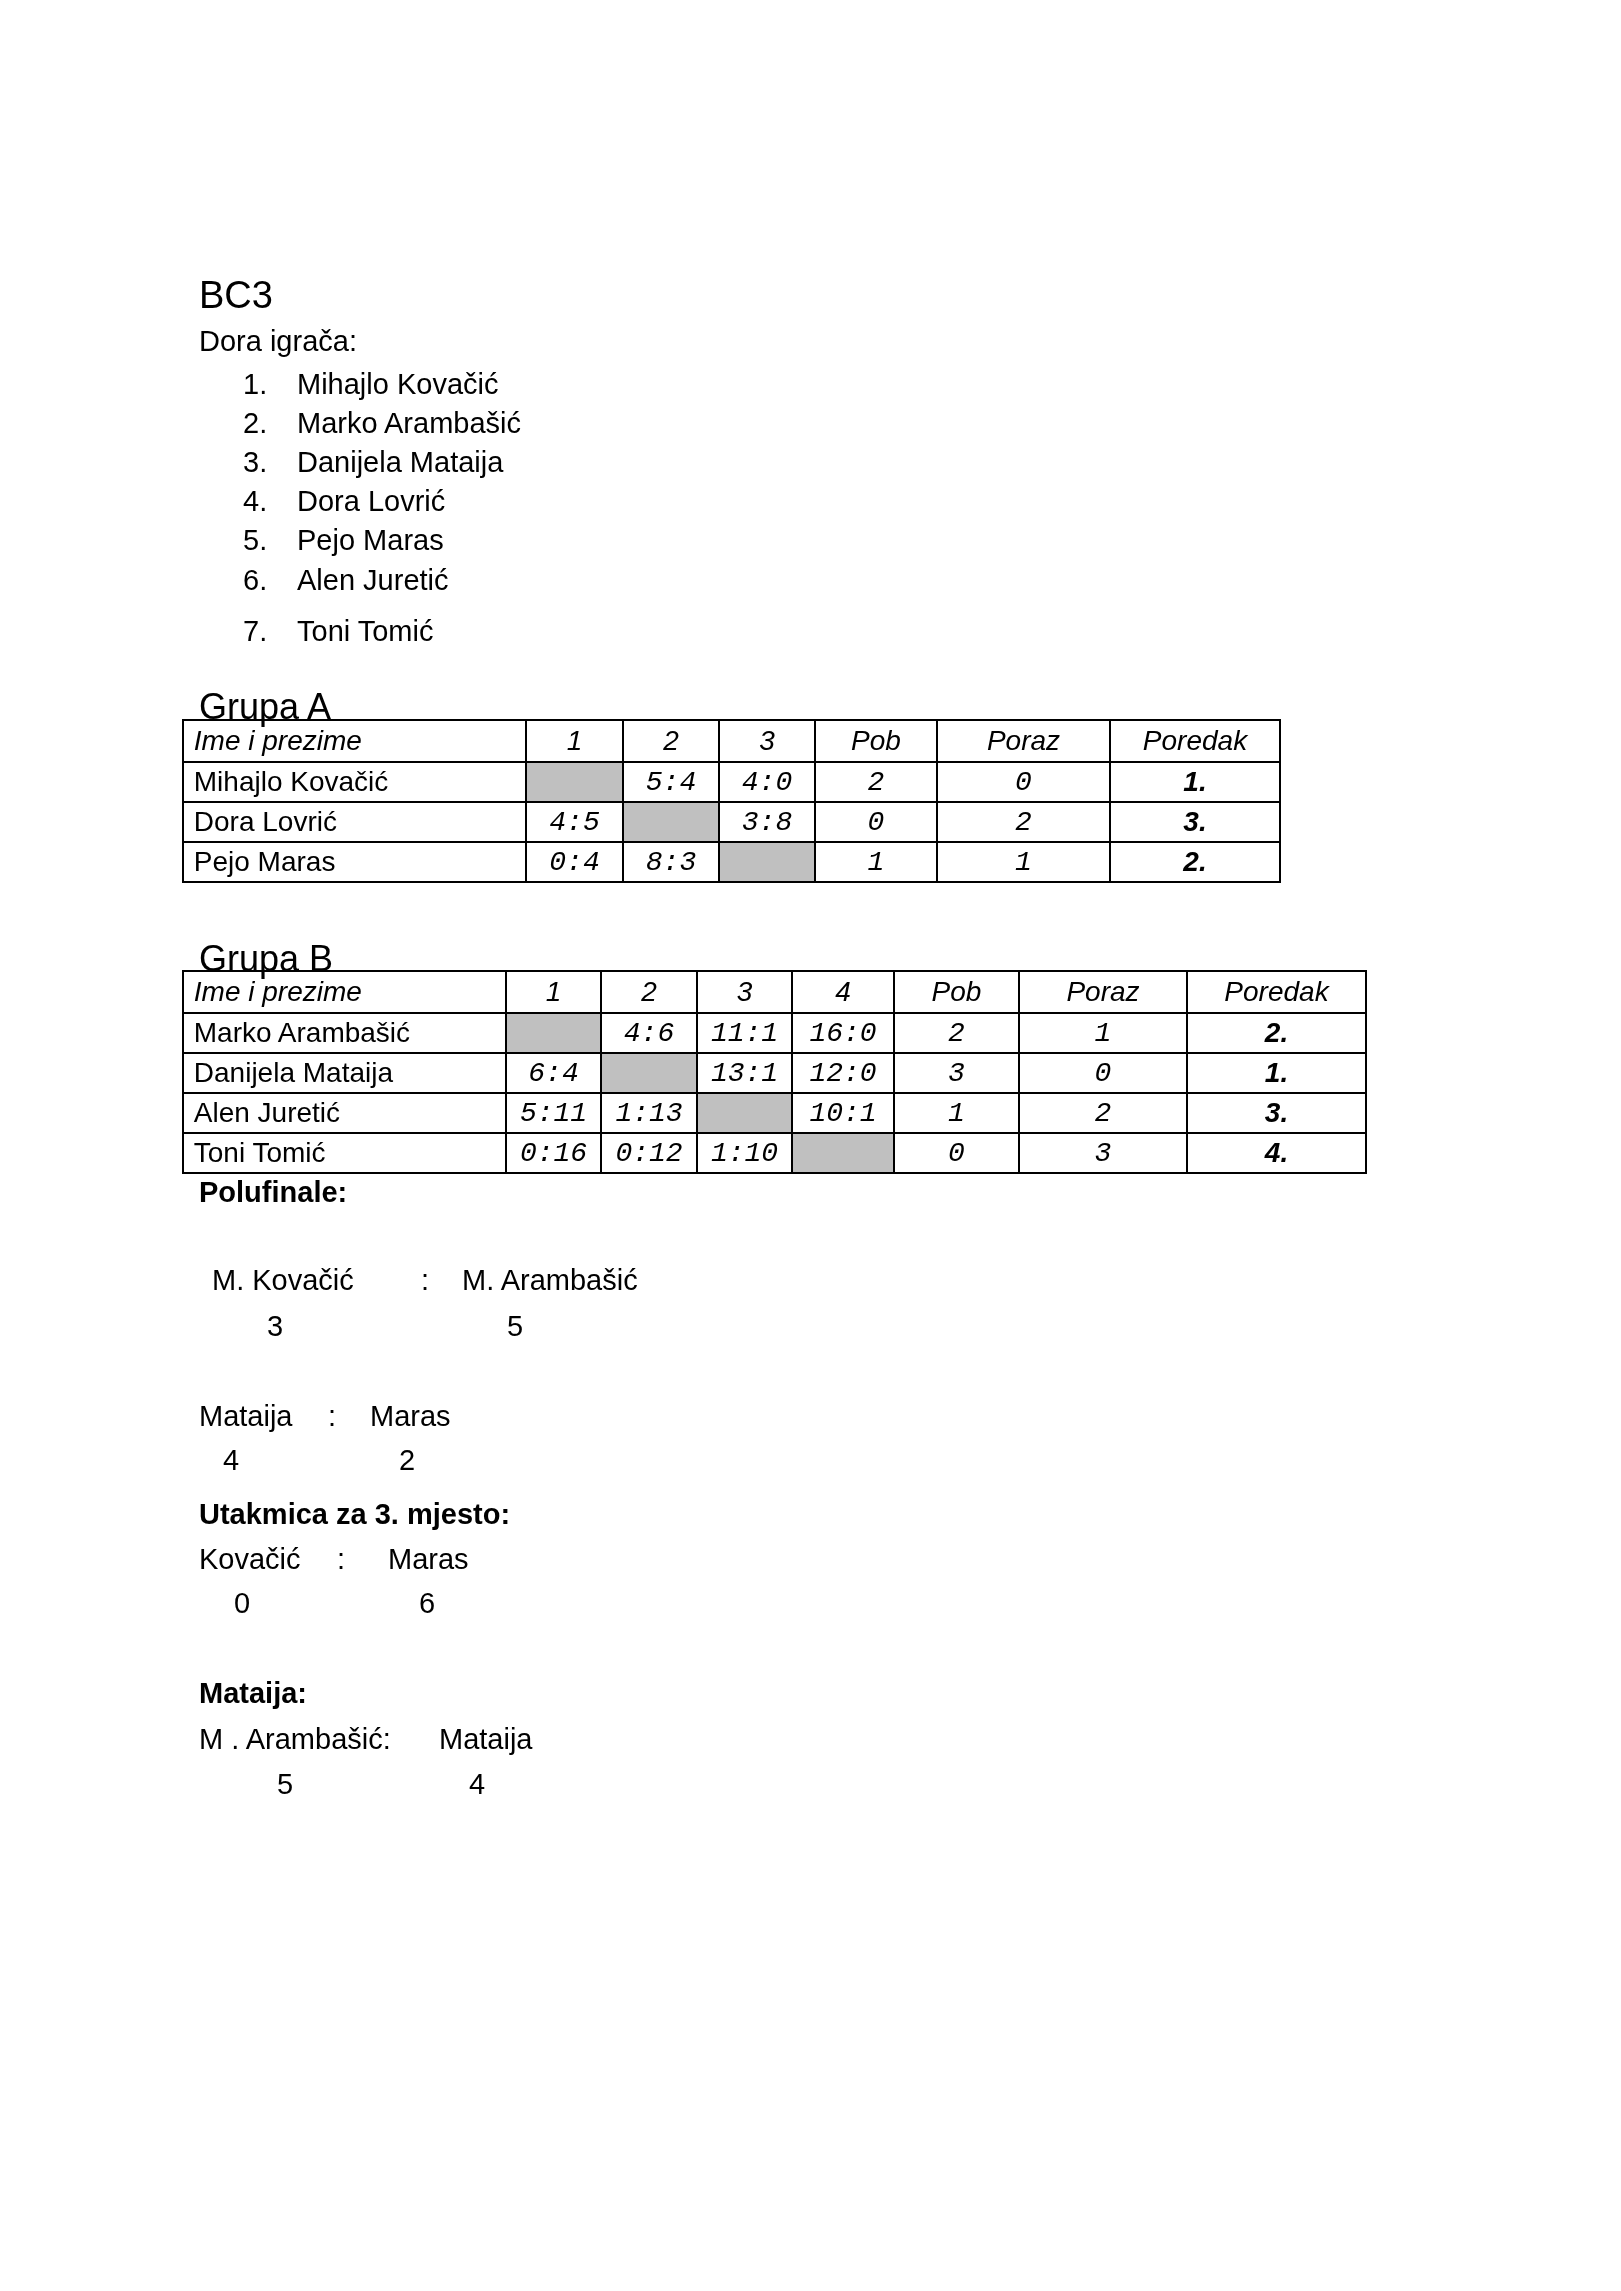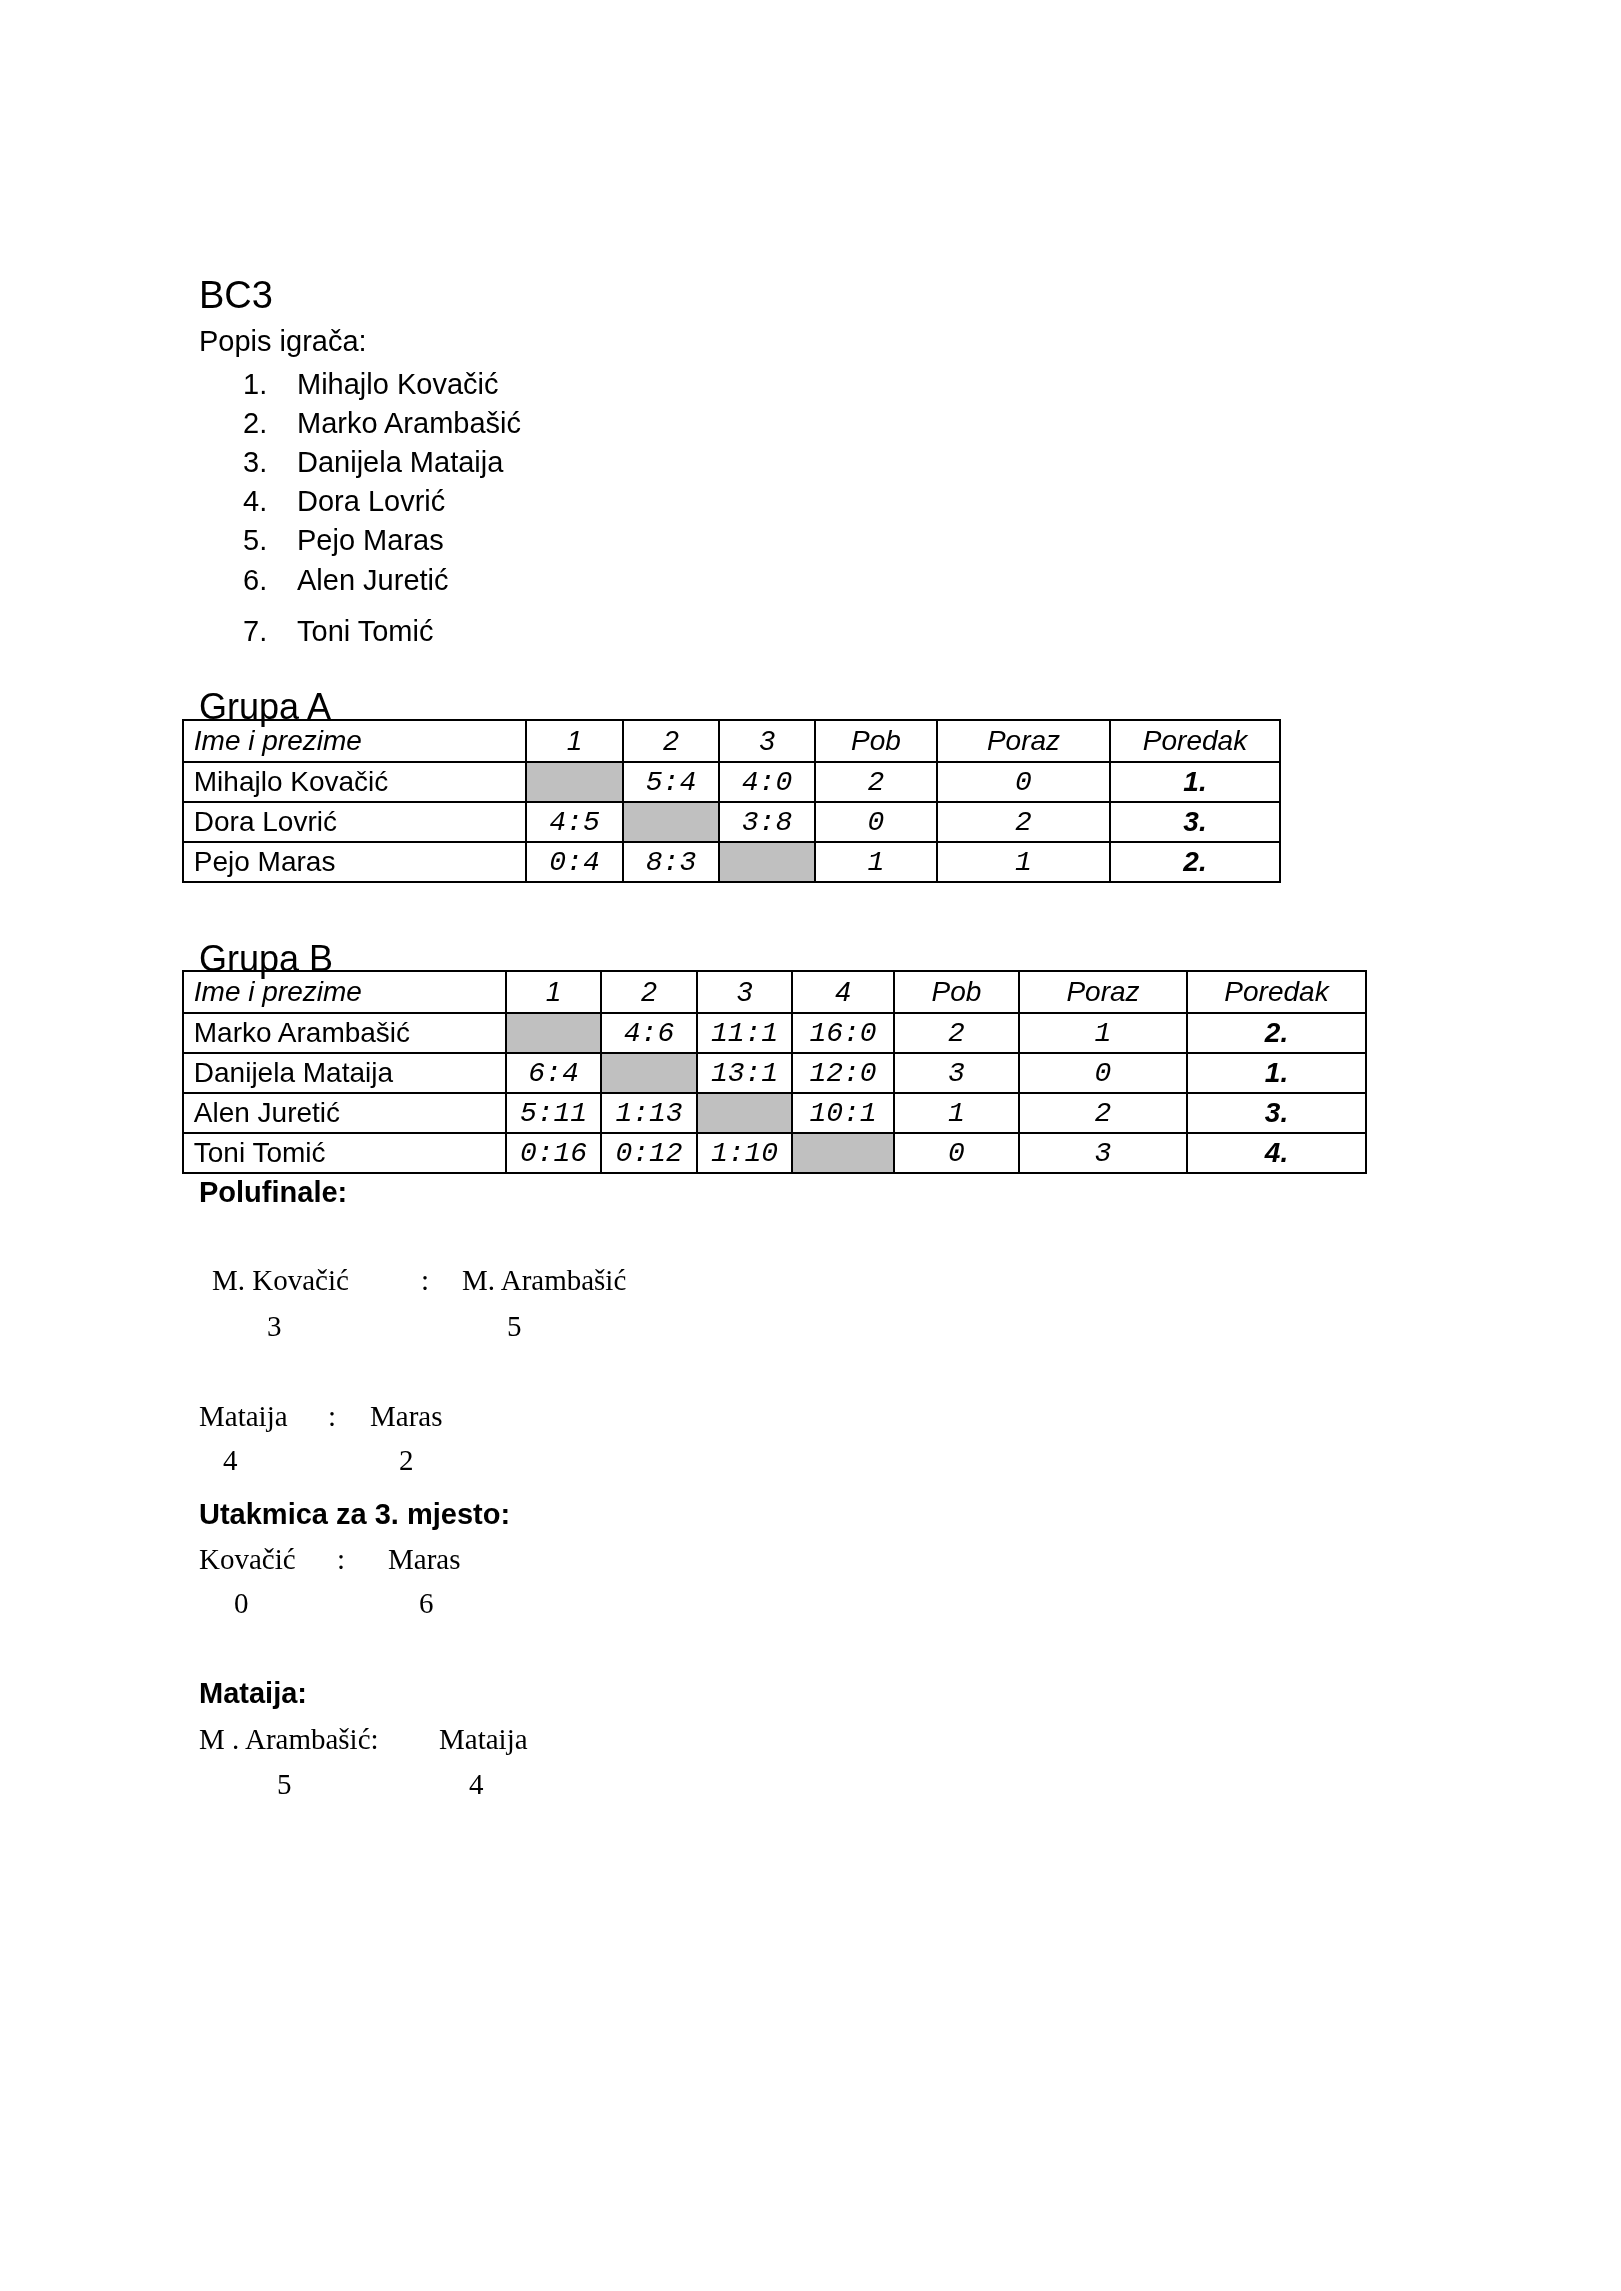--- a/index.html
+++ b/index.html
@@ -48,30 +48,30 @@
     padding-left: 9.8px;
     font-style: normal;
   }
   .grid tr.hdr td { font-style: italic; height: 42px; }
   .grid td.score, .grid td.stat { font-style: italic; font-family: Liberation Mono, monospace; }
   .grid td.rank { font-style: italic; font-weight: bold; }
   .grid td.shade { background: var(--shade); }
 
   .section-heading { left: 199px; font-size: 29px; font-weight: bold; line-height: 1.2; }
   .match-line { left: 0; top: 0; width: 100%; height: 37px; font-size: 29px; line-height: 1.2; }
-  .match-line span { position: absolute; white-space: nowrap; font-family: Liberation Serif, serif; }
+  .match-line span { position: absolute; white-space: nowrap; }
 </style>
 </head>
 <body>
 
 <div class="page">
 
   <div class="abs doc-title">BC3</div>
 
-  <div class="abs players-label">Popis igrača:</div>
+  <div class="abs players-label">Dora igrača:</div>
 
   <div class="abs player-row" style="top:367px">
     <span class="num">1.</span><span>Mihajlo Kovačić</span>
   </div>
   <div class="abs player-row" style="top:406px">
     <span class="num">2.</span><span>Marko Arambašić</span>
   </div>
   <div class="abs player-row" style="top:445px">
     <span class="num">3.</span><span>Danijela Mataija</span>
   </div>

